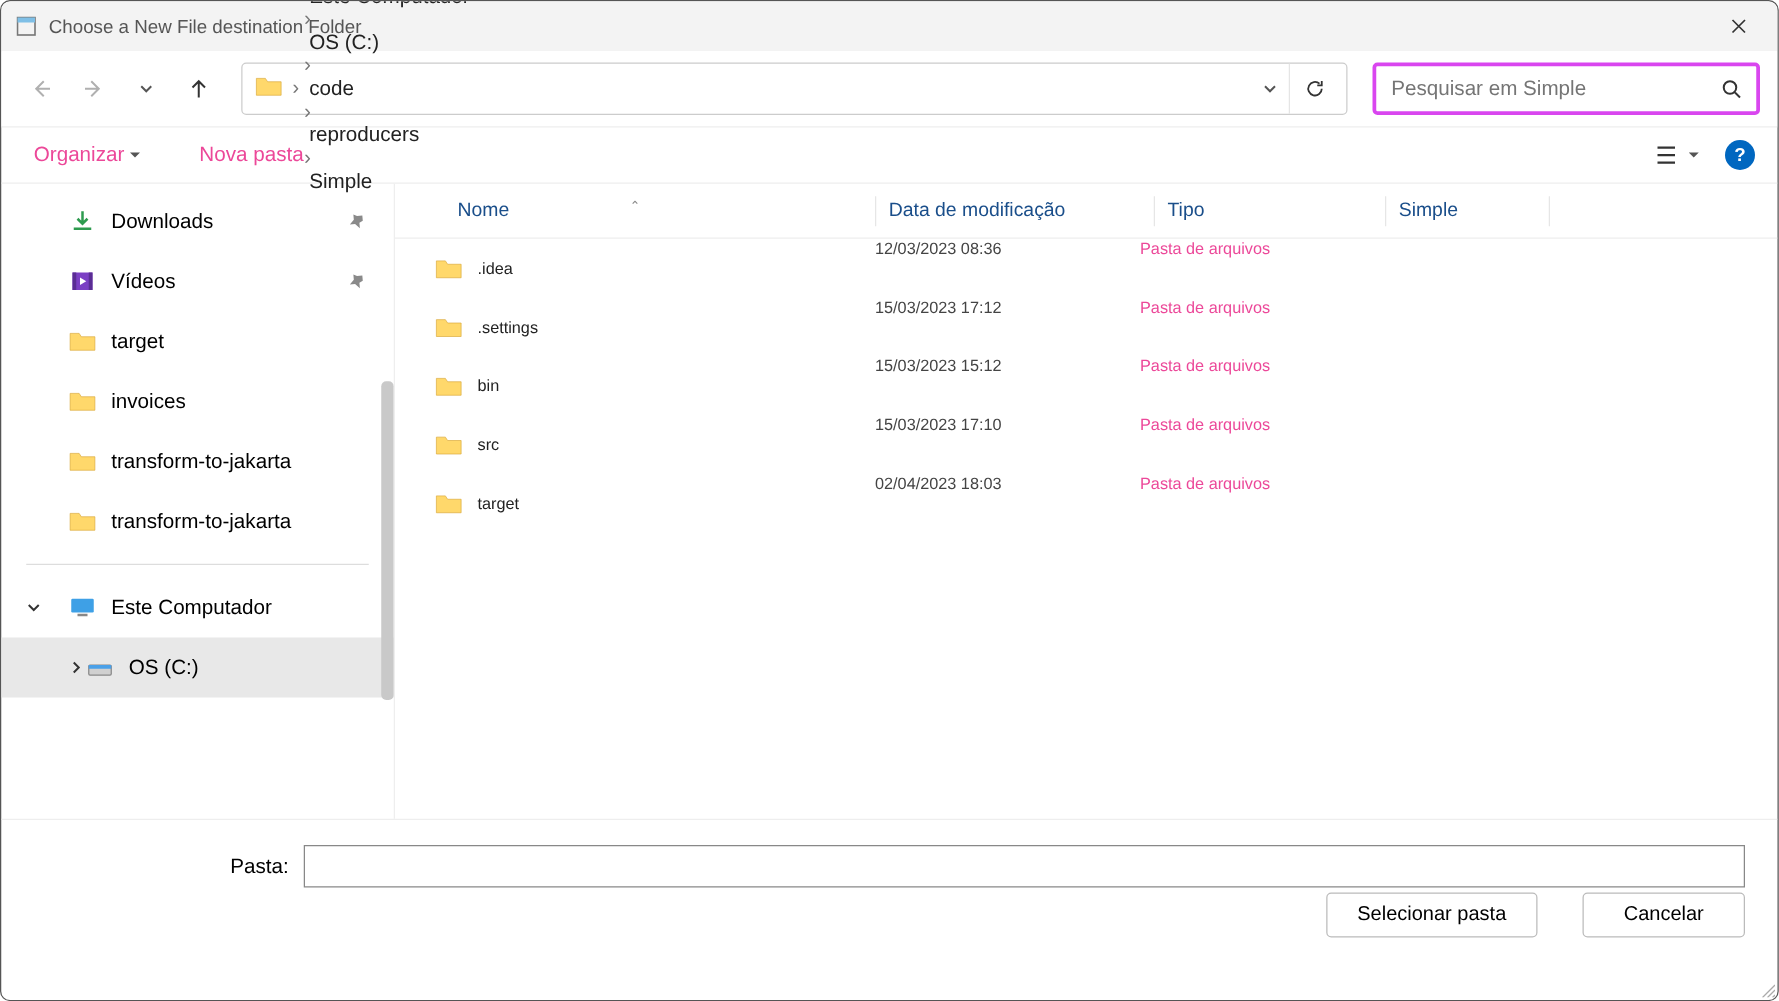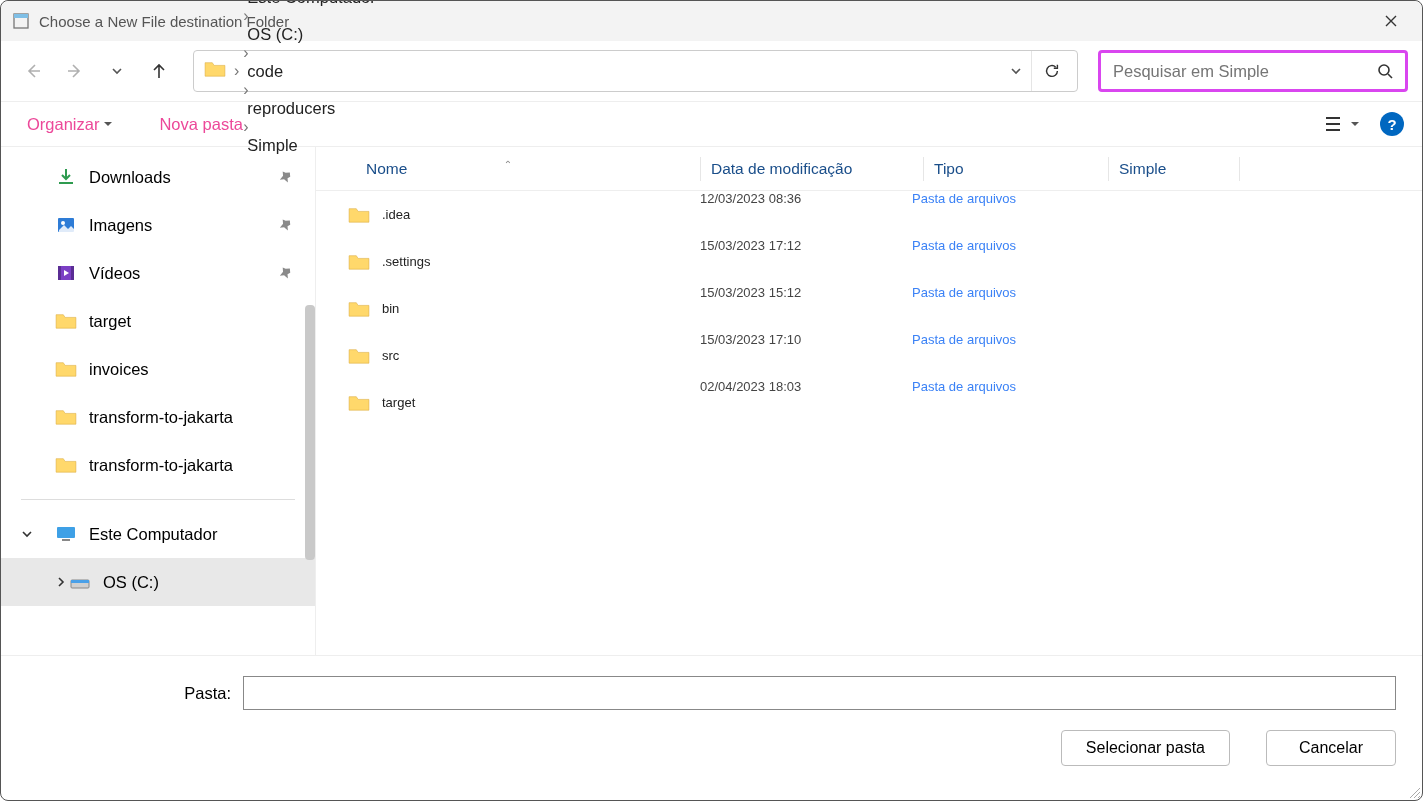--- a/index.html
+++ b/index.html
@@ -51,26 +51,26 @@
 .col-name { width: 384px; padding-left: 50px; display:flex; align-items:center; gap:8px; position:relative;}
 .col-name .sortind { position:absolute; left:50%; top:-1px; transform:translateX(-50%); font-size:10px; color:#888;}
 .col-date { width: 212px; }
 .col-type { width: 174px; }
 .col-size { width: 120px; }
 .colsep { width:1px; height:24px; background:#e6e6e6; margin-right:10px;}
 
 .filerow { height: 47px; display: flex; font-size: 13px; color: #222; cursor: pointer; }
 .filerow .c-name { width: 384px; padding-left: 32px; display:flex; align-items:center; gap:12px;}
 .filerow .c-date { width: 212px; color:#444; }
-.filerow .c-type { width: 174px; color:#3b82f6;}
+.filerow .c-type { width: 174px; color:#ec4899;}
 .filerow .c-size { width: 120px; }
 
 
 .bottom { border-top: 1px solid #eee; padding: 20px 26px 10px 26px; }
-.folderrow { display: flex; align-items: center; margin-bottom: 20px; }
+.folderrow { display: flex; align-items: center; margin-bottom: 4px; }
 .folderrow label { width: 216px; text-align: right; font-size: 16.5px; padding-right: 12px; }
 .folderrow input { flex: 1; height: 34px; border: 1px solid #888; padding: 0 8px; font-size: 16px; }
 .btnrow { display: flex; justify-content: flex-end; gap: 36px; padding-right: 0px;}
 .btn { min-width: 130px; height: 36px; border: 1px solid #bbb; background: #fff; border-radius: 4px; font-size: 16px; cursor: pointer; padding: 0 24px;}
 
 .resizer { position:absolute; right:2px; bottom:2px; width:12px; height:12px; }
 
 svg { display:block; }
 .foldersvg { width:22px; height:18px; }
 </style>
@@ -180,35 +180,20 @@
           <span>Downloads</span>
           <span class="pin">
             <svg width="14" height="14" viewBox="0 0 14 14">
               <path d="M7 1 l3 3 l-1 3 l3 3 l-5 0 l-3 3 l0 -5 l-3 -3 l3 -1 z" fill="#8a8a8a" transform="rotate(40 7 7)"></path>
             </svg>
           </span>
         </div>
         <div class="sideitem">
           <span class="sicon2">
             <svg width="20" height="20" viewBox="0 0 20 20">
-              <rect x="2" y="3" width="16" height="14" rx="1" fill="#2e7cd6"></rect>
-              <circle cx="7" cy="8" r="2" fill="#fff"></circle>
-              <path d="M3 15 l5 -5 l4 4 l3 -3 l3 3 v3 h-15z" fill="#fff" opacity="0.85"></path>
-            </svg>
-          </span>
-          <span>Imagens</span>
-          <span class="pin">
-            <svg width="14" height="14" viewBox="0 0 14 14">
-              <path d="M7 1 l3 3 l-1 3 l3 3 l-5 0 l-3 3 l0 -5 l-3 -3 l3 -1 z" fill="#8a8a8a" transform="rotate(40 7 7)"></path>
-            </svg>
-          </span>
-        </div>
-        <div class="sideitem">
-          <span class="sicon2">
-            <svg width="20" height="20" viewBox="0 0 20 20">
               <rect x="2" y="3" width="16" height="14" fill="#7b3fc4"></rect>
               <rect x="2" y="3" width="3" height="14" fill="#5a2d94"></rect>
               <rect x="15" y="3" width="3" height="14" fill="#5a2d94"></rect>
               <path d="M8 7 l5 3 l-5 3 z" fill="#fff"></path>
             </svg>
           </span>
           <span>Vídeos</span>
           <span class="pin">
             <svg width="14" height="14" viewBox="0 0 14 14">
               <path d="M7 1 l3 3 l-1 3 l3 3 l-5 0 l-3 3 l0 -5 l-3 -3 l3 -1 z" fill="#8a8a8a" transform="rotate(40 7 7)"></path>

